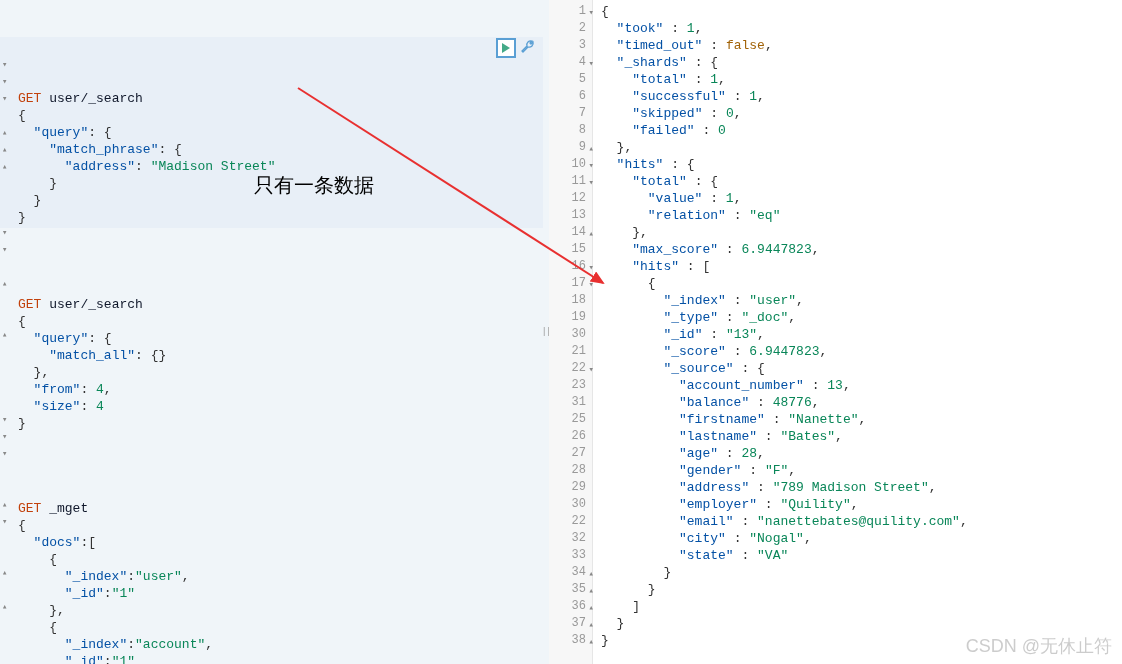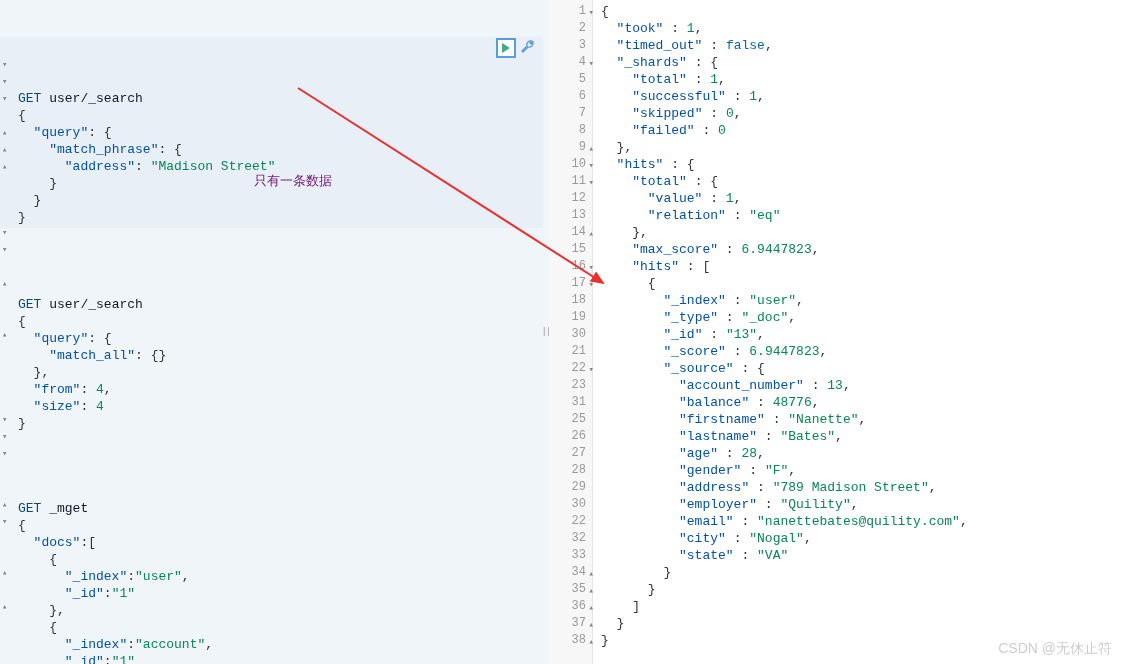--- a/index.html
+++ b/index.html
@@ -22,31 +22,31 @@
 .gutter .ln { padding: 0 6px; height: 17px; line-height: 17px; position: relative; }
 .fold { position: absolute; right: -2px; top: 2px; font-size: 9px; color: #888; }
 .code { flex: 1; padding: 3px 0 0 8px; line-height: 17px; white-space: pre; font-size: 13px; }
 .left-code { padding: 3px 0 0 18px; line-height: 17px; white-space: pre; font-size: 13px; position: relative; }
 .left-fold { position: absolute; left: 2px; font-size: 9px; color: #888; }
 .block1 { background: #e8eff7; padding: 2px 0 2px 18px; margin-left: -18px; position: relative; }
 .actions { position: absolute; right: 6px; top: 1px; display: flex; gap: 3px; }
 .play { width: 20px; height: 20px; border: 2px solid #5a9fd4; display: flex; align-items: center; justify-content: center; cursor: pointer; background: #fff; }
 .play svg { width: 10px; height: 10px; }
 .wrench { width: 18px; height: 18px; color: #5a9fd4; cursor: pointer; display: flex; align-items: center; justify-content: center; }
-.kw-get { color: #0c4a6e; }
+.kw-get { color: #c2410c; }
 .path { color: #0f172a; }
 .brace { color: #333; }
 .key { color: #0451a5; }
 .str { color: #098658; }
 .num { color: #098658; }
-.bool { color: #0369a1; }
+.bool { color: #a16207; }
 .punc { color: #333; }
-.annotation { position: absolute; color: #701a75; font-size: 13px; font-family: Liberation Mono, monospace; font-weight: 500; }
+.annotation { position: absolute; color: #000000; font-size: 20px; font-family: Liberation Mono, monospace; font-weight: 500; }
 .arrow-svg { position: absolute; pointer-events: none; }
-.watermark { position: absolute; right: 10px; bottom: 6px; color: rgba(128,128,128,0.4); font-family: 'Microsoft YaHei', sans-serif; font-size: 14px; }
+.watermark { position: absolute; right: 10px; bottom: 6px; color: rgba(128,128,128,0.4); font-family: 'Microsoft YaHei', sans-serif; font-size: 18px; }
 </style>
 </head>
 <body>
 
 <div class="pane left">
   <div class="left-code">
     <div class="block1">
       <div class="actions">
         <div class="play"><svg viewBox="0 0 10 10">
               <polygon points="1,0 9,5 1,10" fill="#4a8"></polygon>

